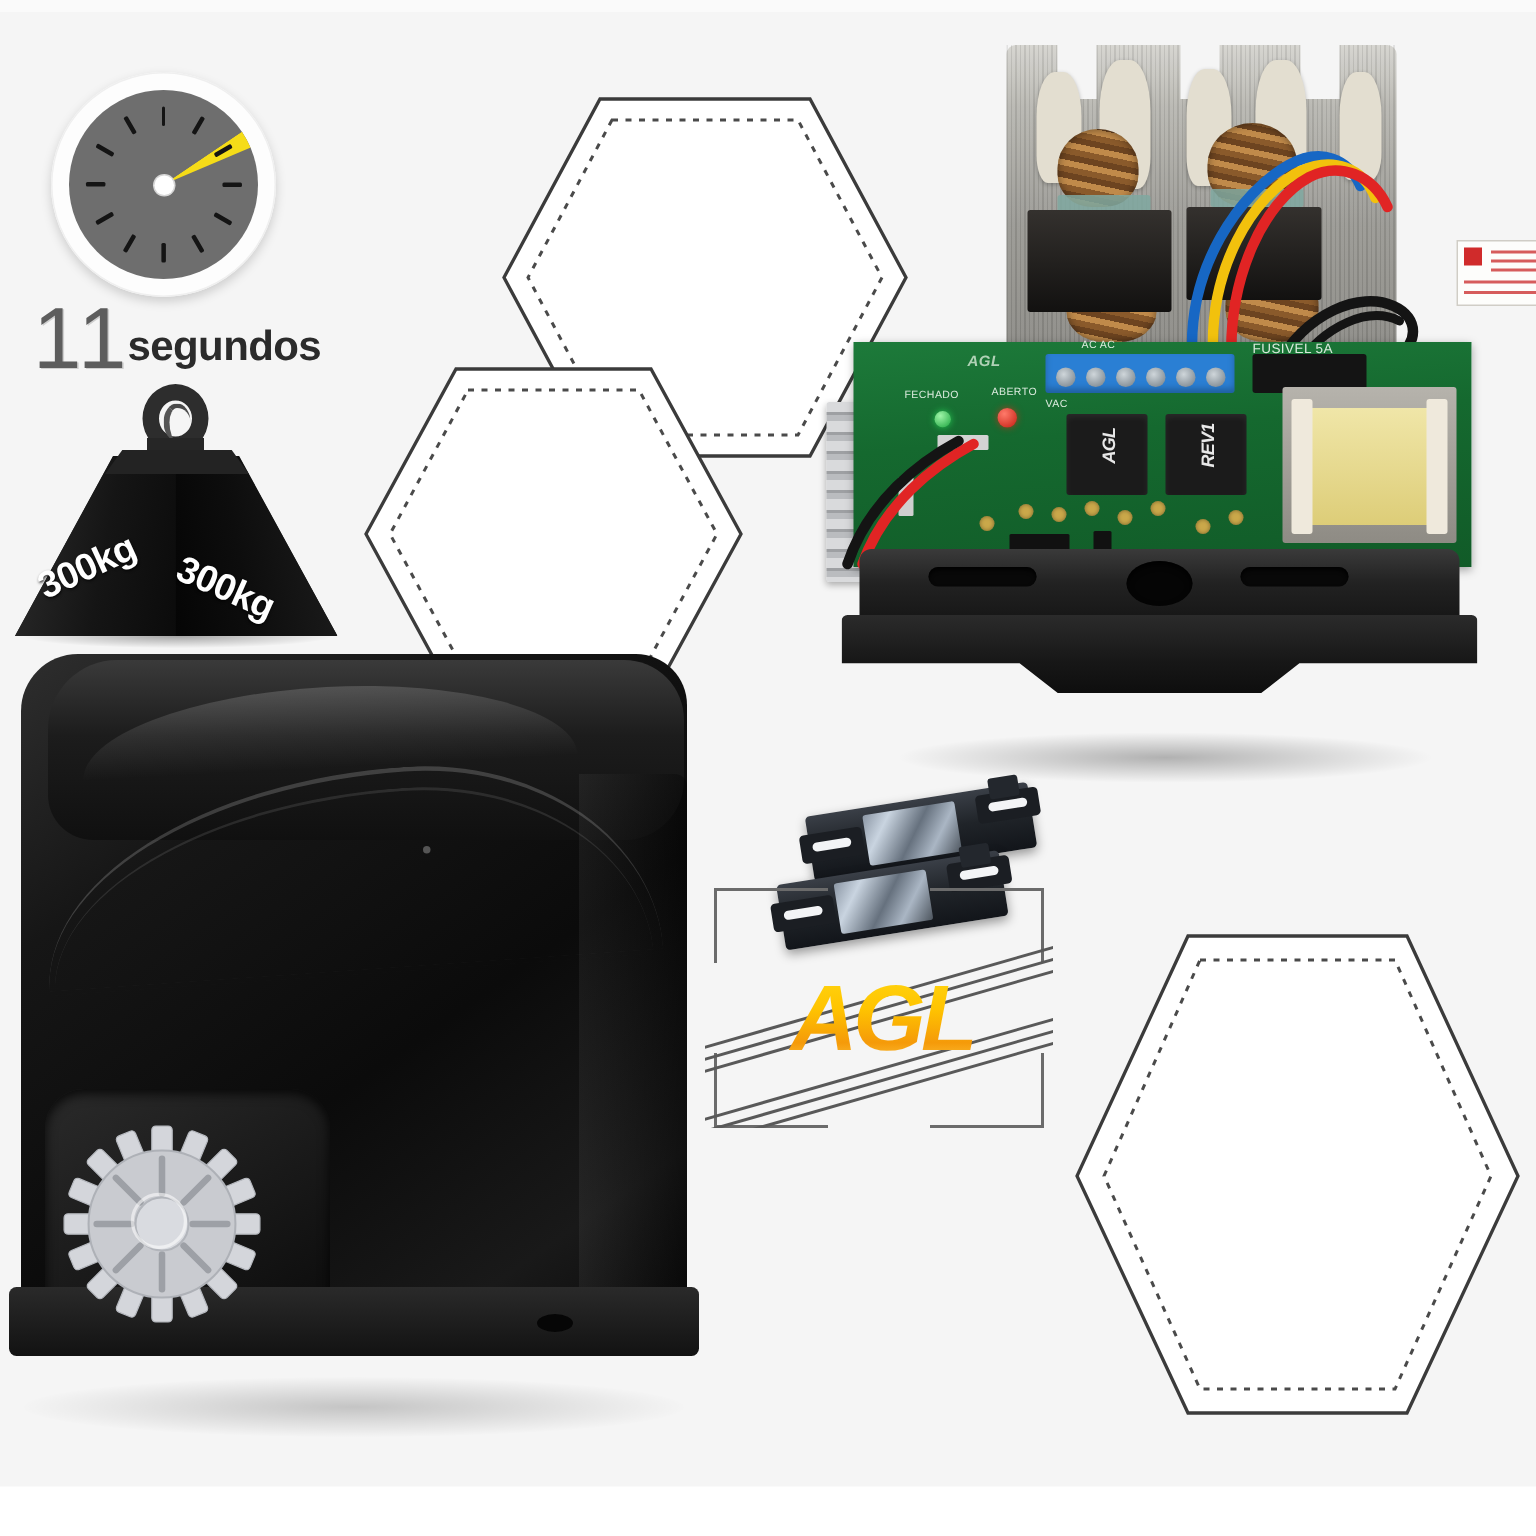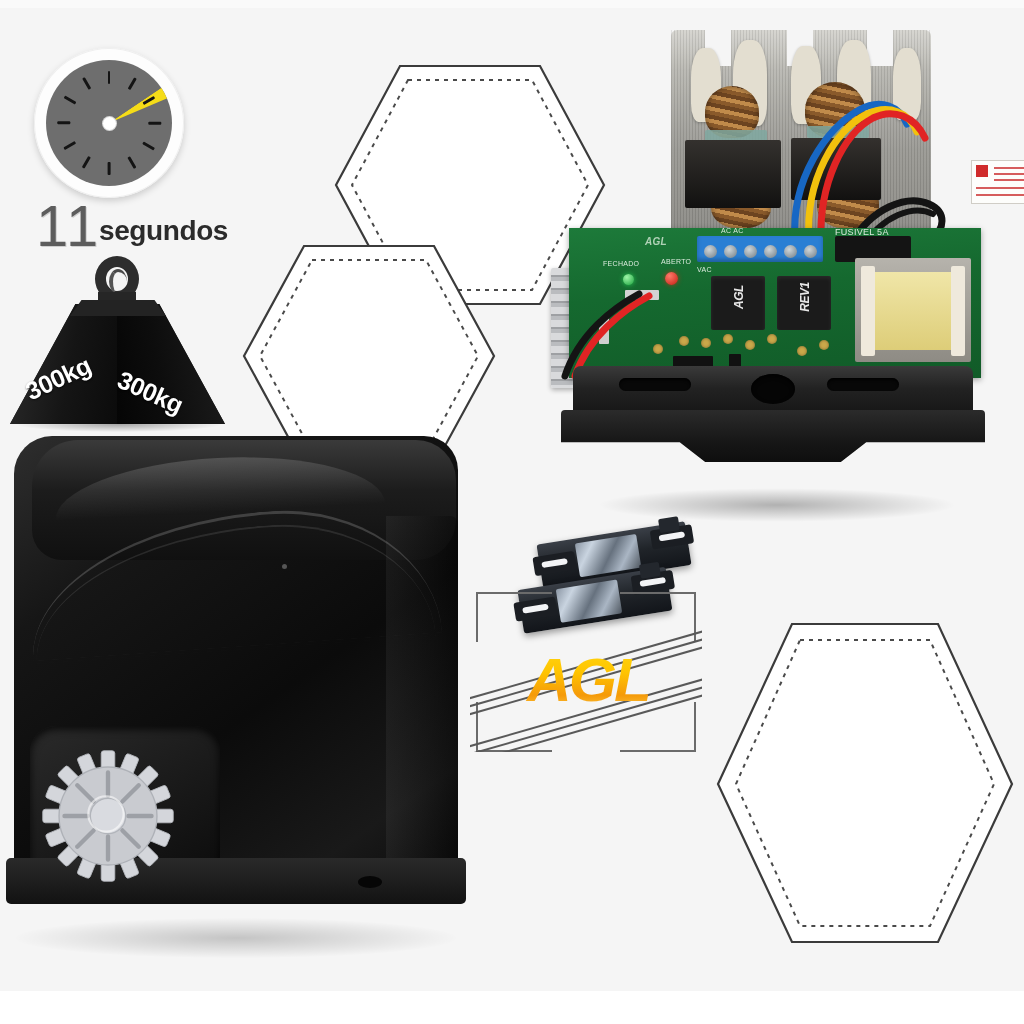--- a/index.html
+++ b/index.html
@@ -32,21 +32,21 @@
     transform-origin:0 100%;
     clip-path:polygon(0 100%,0 0,100% 0);
     transform:translate(0,-63px) rotate(-2deg) skewX(-58deg);
   }
   .tick{position:absolute;left:50%;top:50%;width:2.6px;height:52px;margin-left:-1.3px;margin-top:-52px;transform-origin:50% 100%;}
   .tick i{display:block;width:100%;height:13px;background:#141414;border-radius:1px;}
   .clock-hub{
     position:absolute;left:50%;top:50%;width:13px;height:13px;margin:-6.5px 0 0 -6.5px;
     background:#ffffff;border-radius:50%;box-shadow:0 0 0 1px #d6d6d6;
   }
-  #clock-label{position:absolute;left:0;top:152px;width:200px;height:48px;margin-left:14px;}
+  #clock-label{position:absolute;left:0;top:152px;width:200px;height:48px;}
   .num11{
     position:absolute;left:0;top:0;font-size:58px;line-height:52px;font-weight:400;
     color:#5d5d5d;letter-spacing:2px;
     text-shadow:1px 1px 0 #cfcfcf;
   }
   .segundos{
     position:absolute;left:63px;top:16px;font-size:28px;line-height:30px;font-weight:bold;
     color:#2b2b2b;letter-spacing:-.4px;
   }
 

